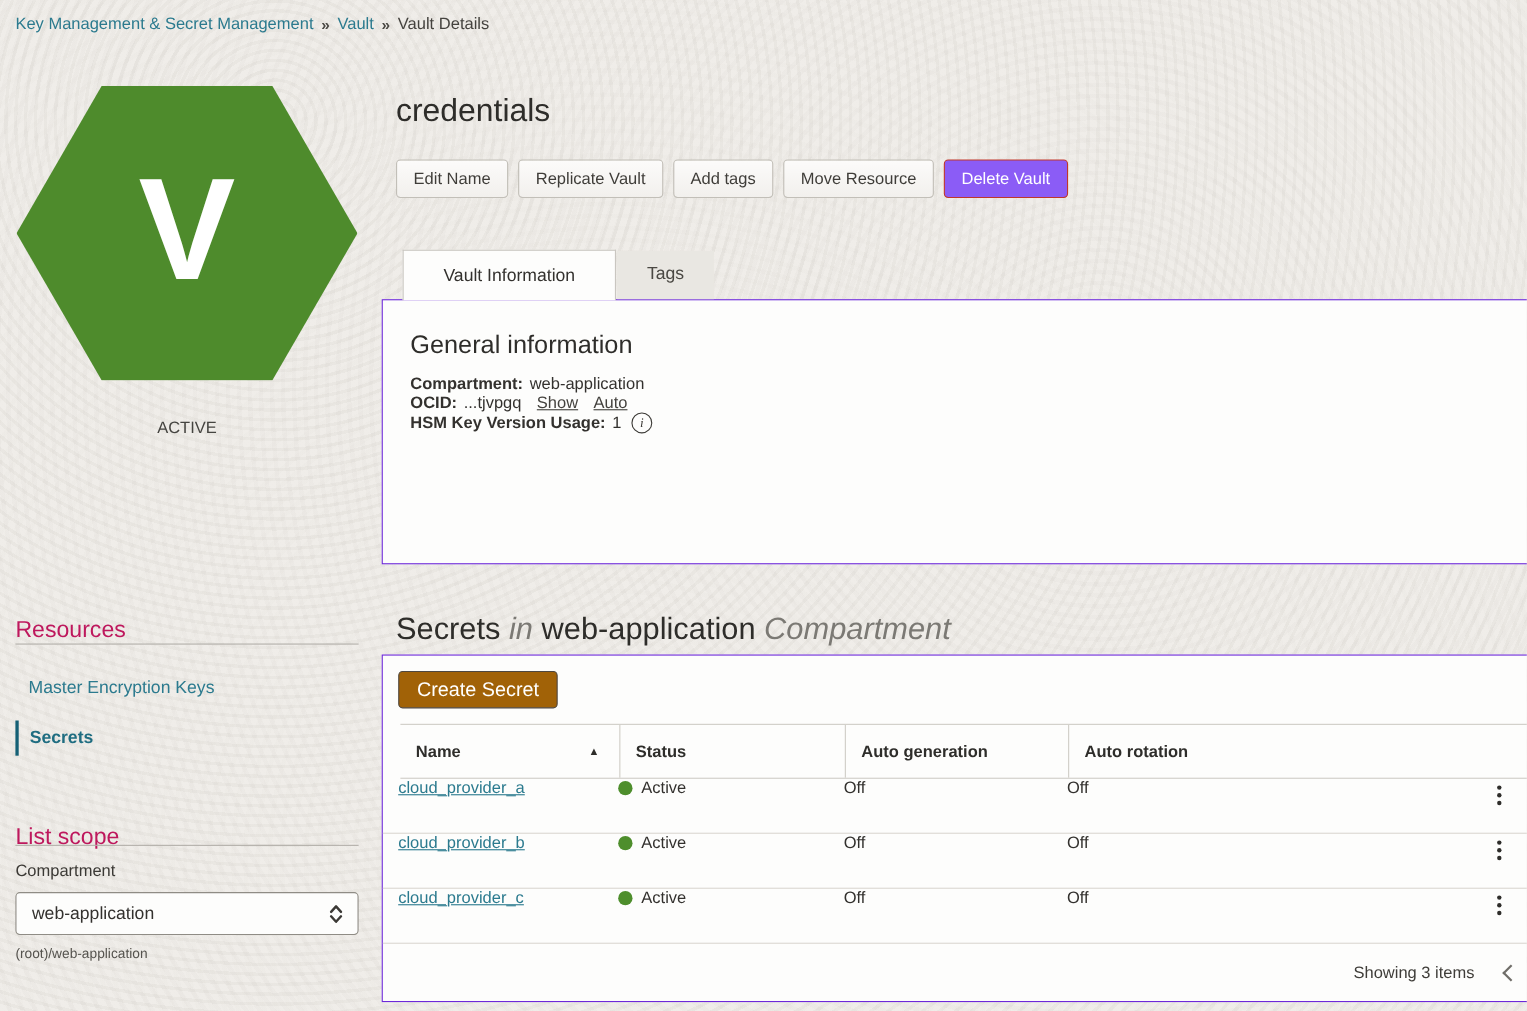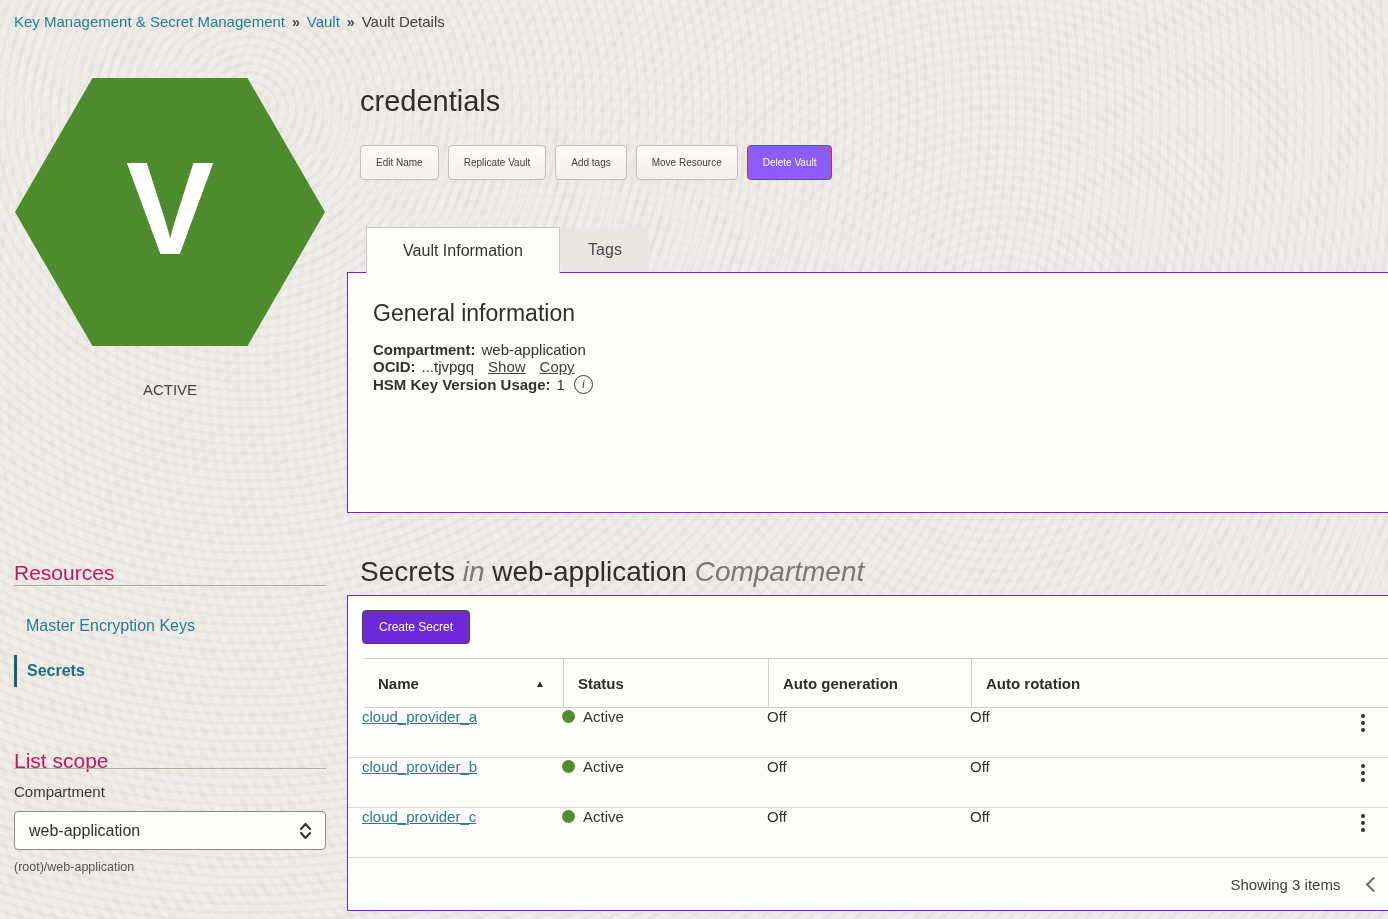--- a/index.html
+++ b/index.html
@@ -47,21 +47,21 @@
     display:flex; align-items:center; justify-content:space-between;
     padding:0 12px 0 14px; font-size:16px; color:#33312e; cursor:pointer;
   }
   .helper-text { position:absolute; left:14px; top:860px; font-size:12.5px; color:#55534e; }
 
   
   .page-title { position:absolute; left:360px; top:66px; font-size:29px; color:#2e2d2a; font-weight:400; }
 
   .actions-row { position:absolute; left:360px; top:145px; display:flex; gap:9px; }
   .btn {
-    height:35px; padding:0 15px; font-size:10px; border-radius:4px; cursor:pointer;
+    height:35px; padding:0 15px; font-size:15px; border-radius:4px; cursor:pointer;
     font-family:"Liberation Sans", sans-serif;
     background:linear-gradient(#fcfbfa,#f2f0ed); border:1px solid #c2bfb8; color:#3f3d39;
   }
   .btn-danger { background:#8b5cf6; border:1px solid #c0362b; color:#ffffff; }
 
   
   .tab-active {
     position:absolute; left:366px; top:227px; width:194px; height:46px; z-index:2;
     background:#fdfdfc; border:1px solid #c9c6c0; border-bottom:none;
     display:flex; align-items:center; justify-content:center; font-size:16px; color:#33312e; cursor:pointer;
@@ -83,22 +83,22 @@
     font-family:"Liberation Serif", serif; font-style:italic; font-size:12px; color:#3b3935; cursor:pointer; margin-left:3px;
   }
 
   
   .section-heading { position:absolute; left:360px; top:533px; font-size:28px; color:#2e2d2a; font-weight:400; }
   .section-heading .muted-italic { font-style:italic; color:#7b7974; }
 
   .panel-secrets { top:595px; height:316px; padding:0; display:flex; flex-direction:column; }
   .create-btn {
     margin:14px; height:34px; padding:0 16px; align-self:flex-start;
-    background:#6d28d9; color:#ffffff; border:1px solid #4e4740; border-radius:4px;
-    font-size:12px; cursor:pointer; font-family:"Liberation Sans", sans-serif;
+    background:#a16207; color:#ffffff; border:1px solid #4e4740; border-radius:4px;
+    font-size:18px; cursor:pointer; font-family:"Liberation Sans", sans-serif;
   }
 
   .tbl-header { display:flex; border-top:1px solid #cfccc6; border-bottom:1px solid #cfccc6; height:50px;margin-left:16px; }
   .th { display:flex; align-items:center; padding-left:14px; font-size:15px; font-weight:bold; color:#2e2d2a; cursor:pointer; }
   .th-divider { border-right:1px solid #cfccc6; }
   .col-name { width:200px; } .col-status { width:205px; } .col-gen { width:203px; } .col-rot { width:250px; }
   .col-actions { flex:1; }
   .sort-arrow { margin-left:auto; margin-right:18px; font-size:10px; color:#2e2d2a; }
 
   .tbl-row { display:flex; height:50px; align-items:flex-start; border-bottom:1px solid #dbd8d2; }
@@ -165,21 +165,21 @@
 <section class="panel panel-info">
   <h2 class="panel-heading">General information</h2>
   <div class="info-row">
     <b>Compartment:</b>
     <span>web-application</span>
   </div>
   <div class="info-row">
     <b>OCID:</b>
     <span>...tjvpgq</span>
     <a class="inline-link">Show</a>
-    <a class="inline-link">Copy</a>
+    <a class="inline-link">Auto</a>
   </div>
   <div class="info-row">
     <b>HSM Key Version Usage:</b>
     <span>1</span>
     <span class="info-circle">i</span>
   </div>
 </section>
 
 <h2 class="section-heading">
   <span>Secrets</span>

